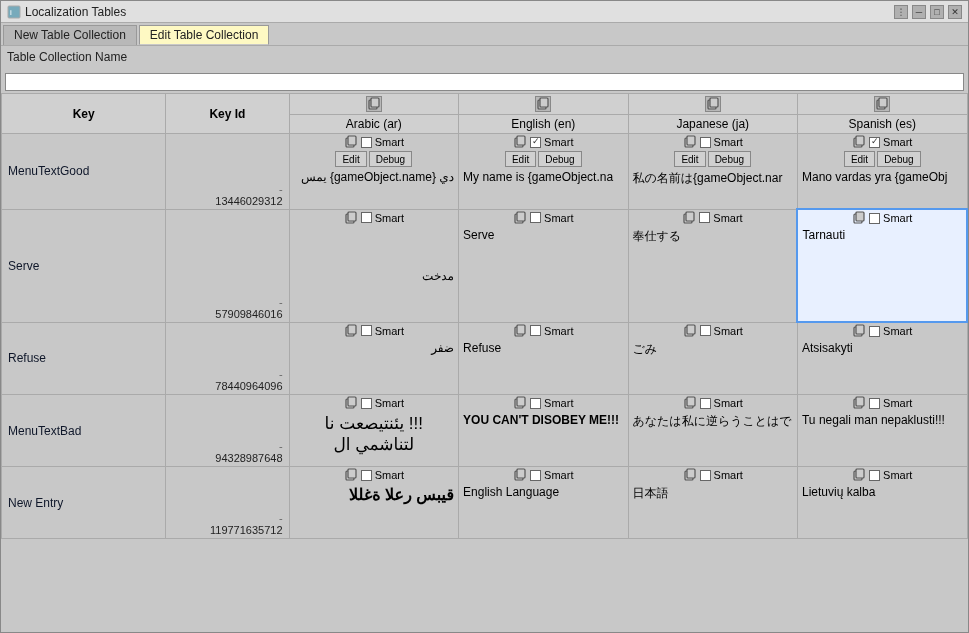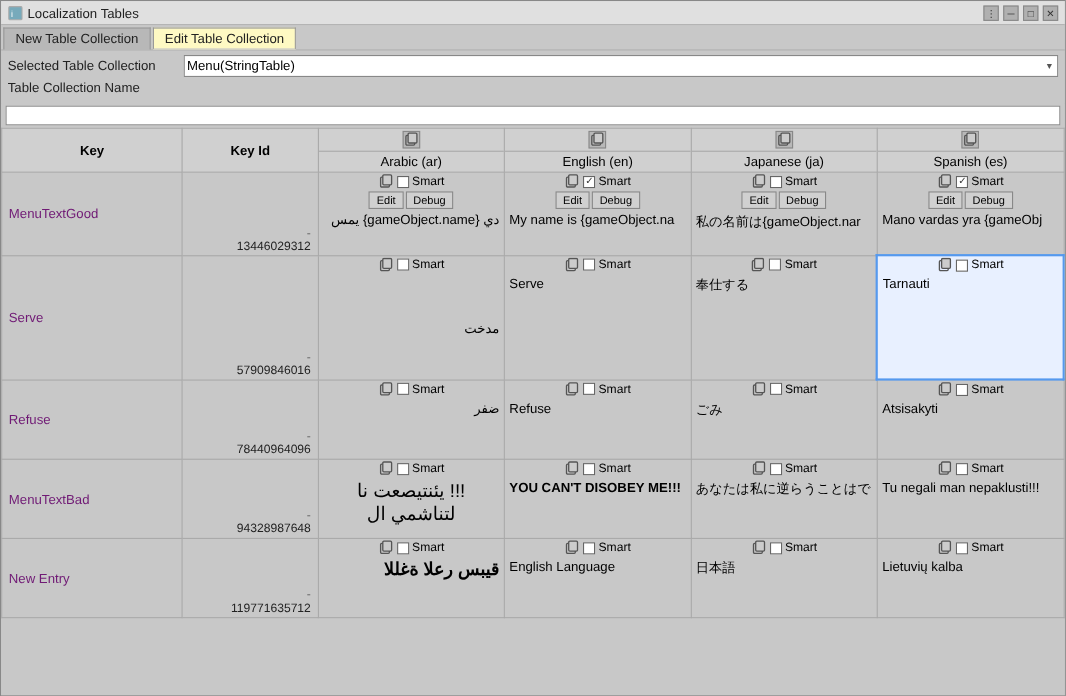--- a/index.html
+++ b/index.html
@@ -160,21 +160,21 @@
     th.col-lang { width: 165px; }
     td {
       border: 1px solid #aaa;
       padding: 2px 4px;
       vertical-align: top;
       background: #c8c8c8;
     }
     td.key-cell {
       vertical-align: middle;
       font-size: 12px;
-      color: #701a75;
+      color: #0f172a;
       padding: 4px 6px;
     }
     td.keyid-cell {
       vertical-align: middle;
       font-size: 11px;
       color: #222;
       text-align: right;
       padding-right: 6px;
     }
     .lang-header-top {
@@ -242,28 +242,20 @@
       <div class="ctrl-btn">✕</div>
     </div>
   </div>
 
   <div class="tab-bar">
     <div class="tab">New Table Collection</div>
     <div class="tab active">Edit Table Collection</div>
   </div>
 
   <div class="form-area">
-    <div class="form-row">
-      <span class="form-label">Selected Table Collection</span>
-      <div class="form-select-wrapper">
-        <select class="form-select">
-          <option>Menu(StringTable)</option>
-        </select>
-      </div>
-    </div>
     <div class="form-row">
       <span class="form-label">Table Collection Name</span>
     </div>
   </div>
 
   <div class="search-bar">
     <input class="search-input" type="text" style="">
   </div>
 
   <div class="table-container">

